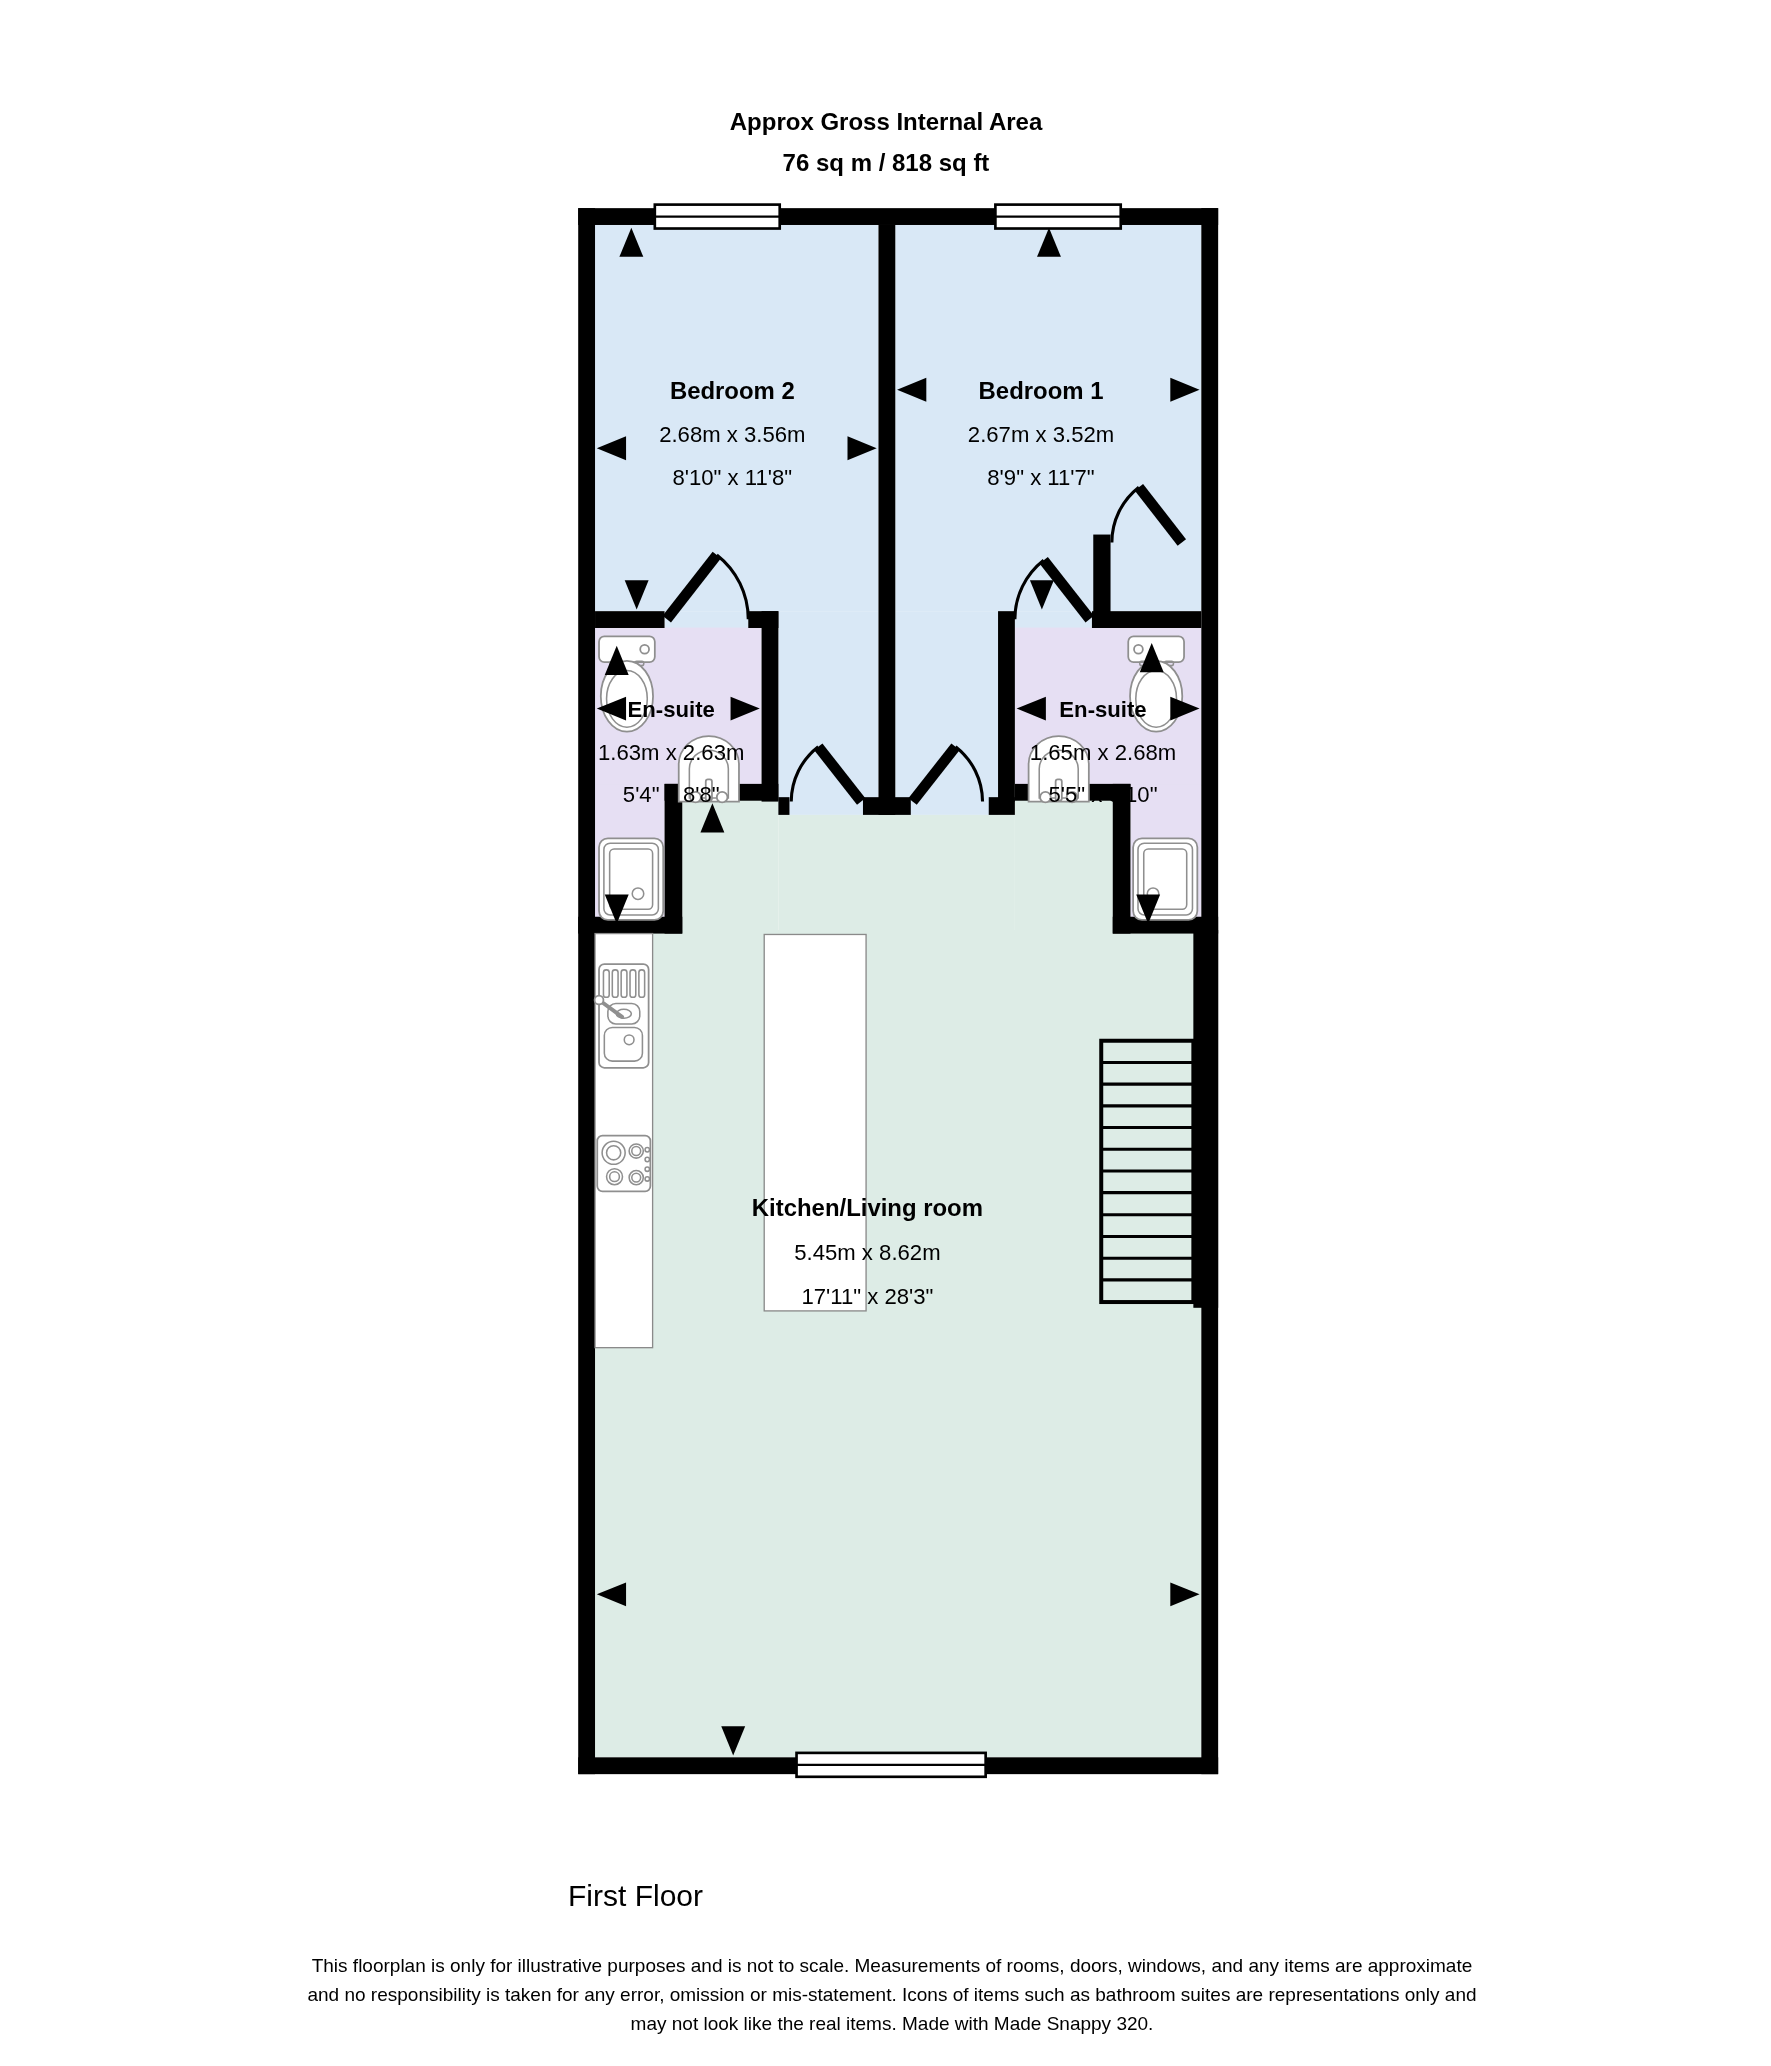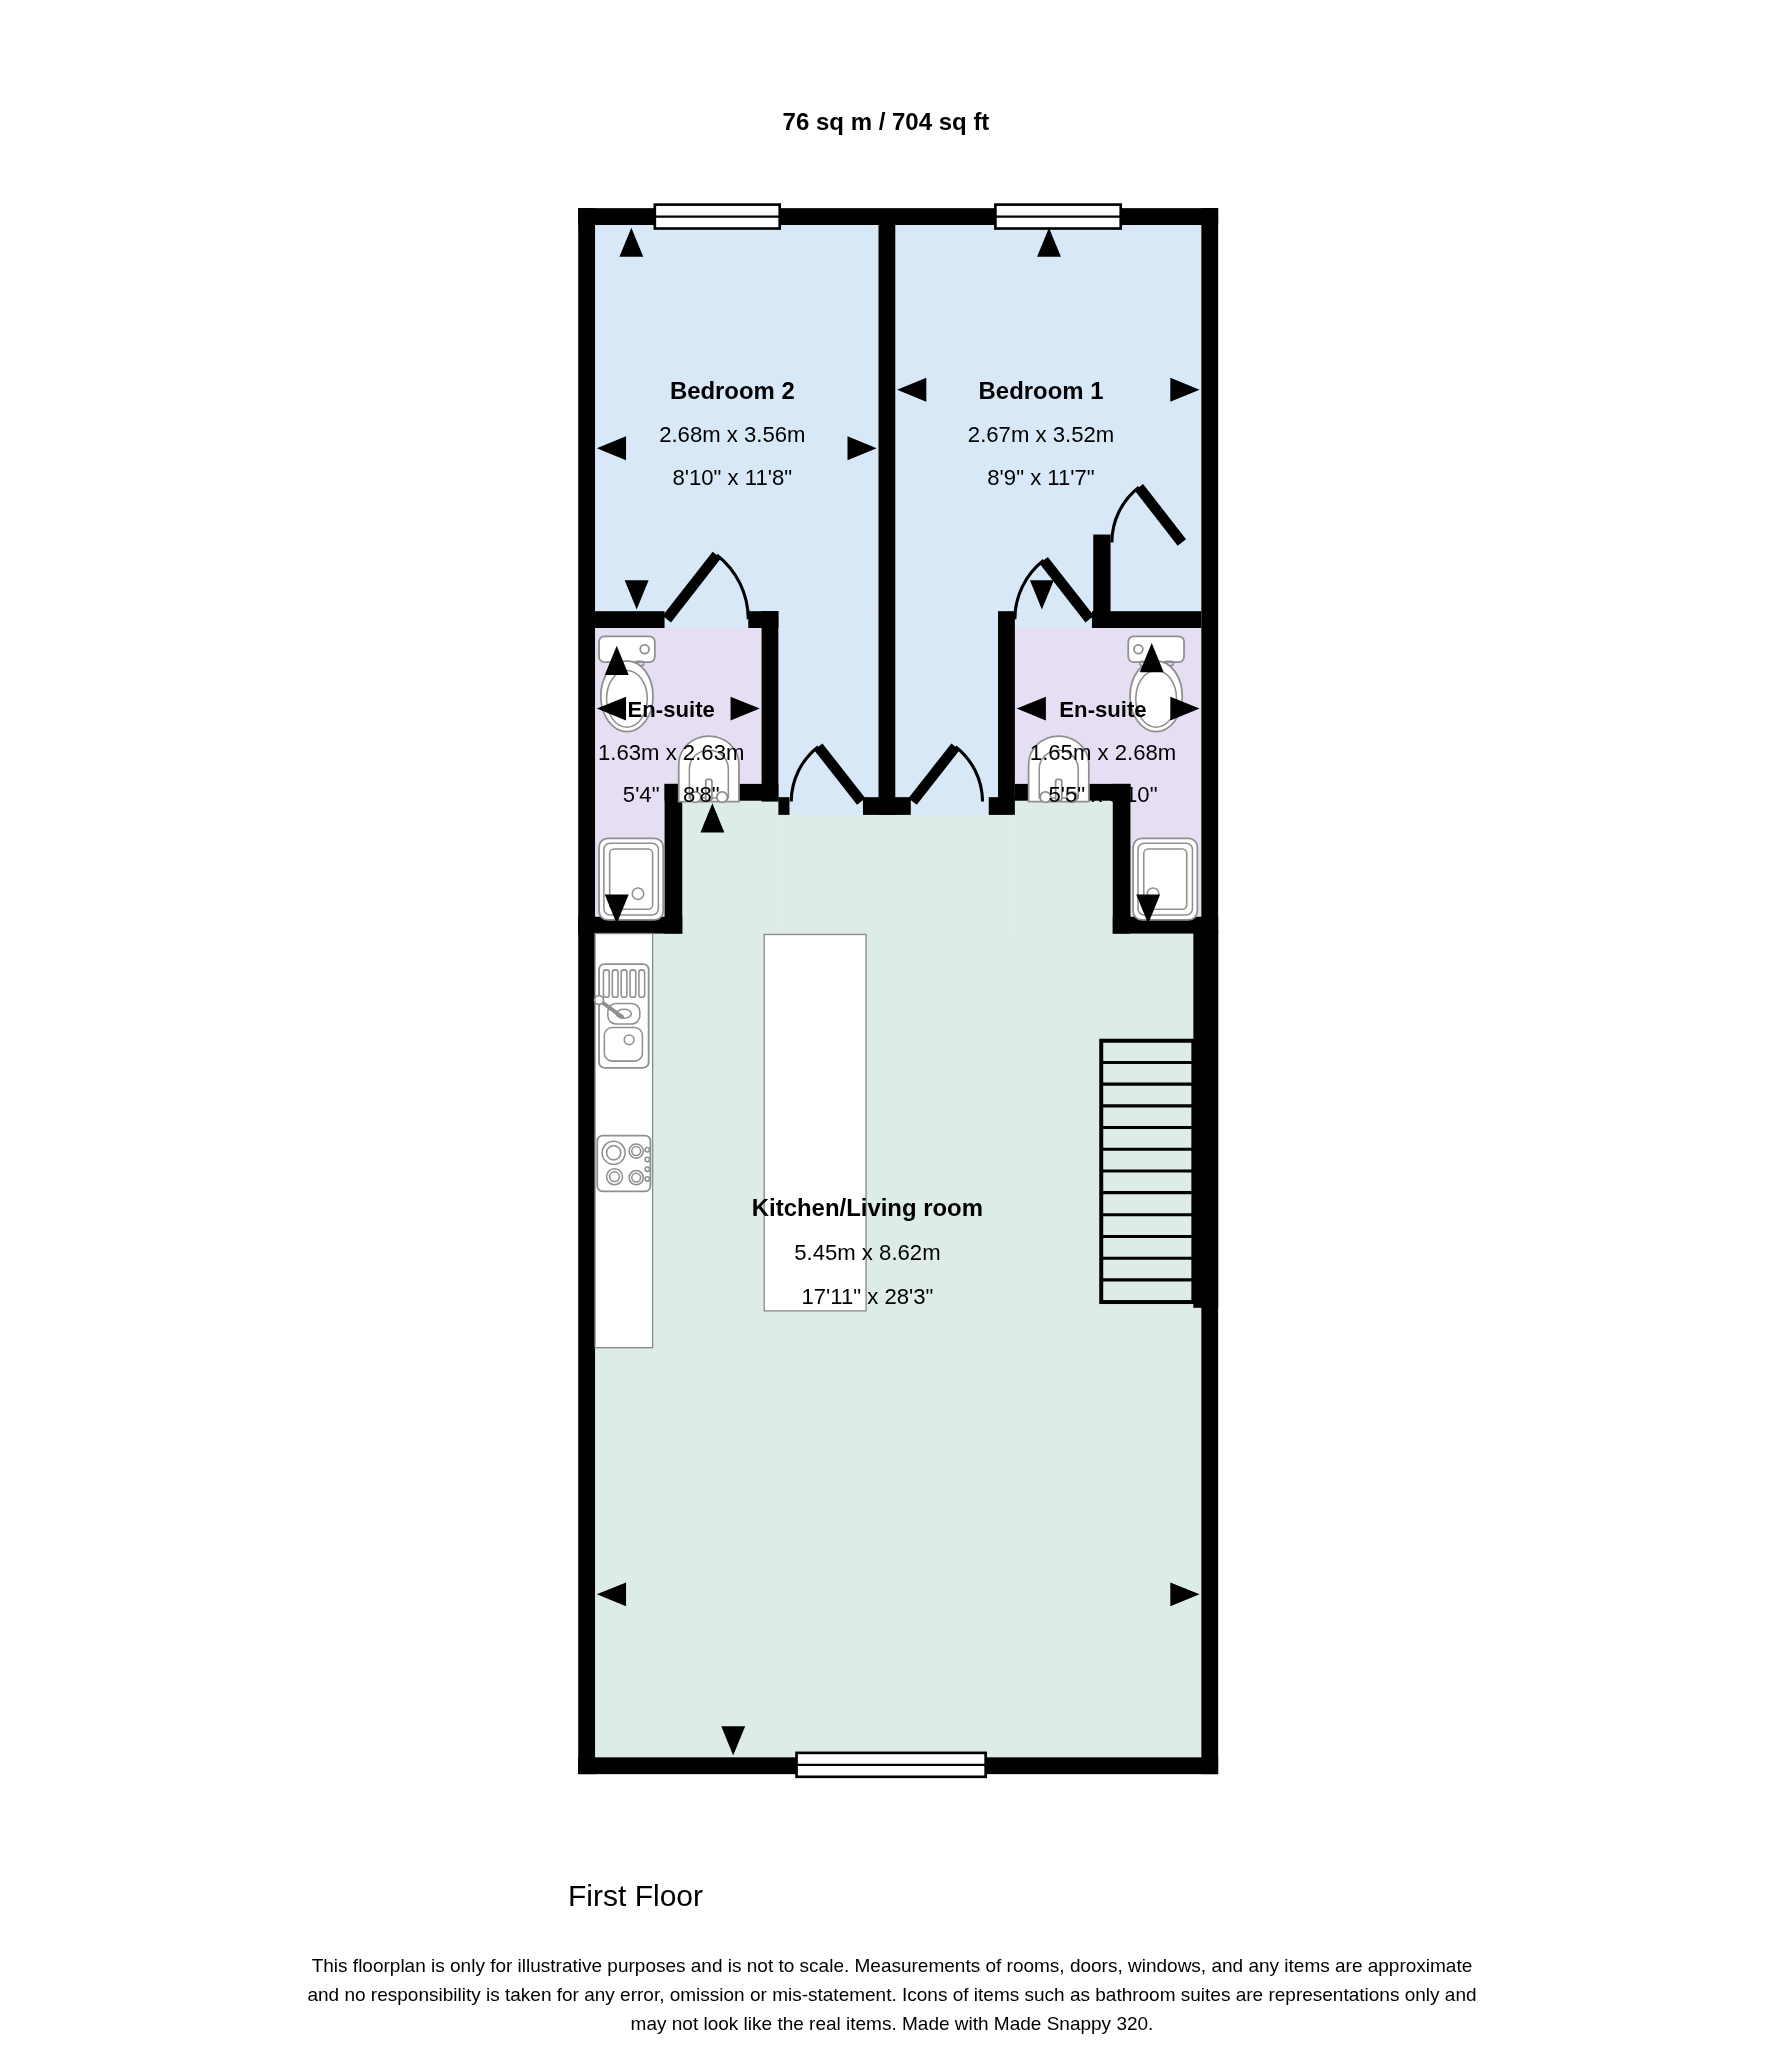--- a/index.html
+++ b/index.html
@@ -24,21 +24,22 @@
   .rn{font:700 54px "Liberation Sans",sans-serif;text-anchor:middle;fill:#000;}
   .rns{font:700 50px "Liberation Sans",sans-serif;text-anchor:middle;fill:#000;}
   .rd{font:400 50px "Liberation Sans",sans-serif;text-anchor:middle;fill:#000;}
 </style>
 </head>
 <body>
 
 <div id="page">
 
   <div class="hdr">
-    <div>76 sq m / 704 sq ft</div>
+    <div>Approx Gross Internal Area</div>
+    <div>76 sq m / 818 sq ft</div>
   </div>
 
   <svg width="1772" height="2066" viewBox="0 0 4000 4665">
 
     <g>
       <rect x="1343" y="508" width="640" height="872" fill="#d9e8f6"></rect>
       <rect x="1757" y="1380" width="226" height="460" fill="#d9e8f6"></rect>
       <rect x="1500" y="1380" width="189" height="40" fill="#d9e8f6"></rect>
       <rect x="2021" y="508" width="691" height="872" fill="#d9e8f6"></rect>
       <rect x="2021" y="1380" width="232" height="460" fill="#d9e8f6"></rect>

